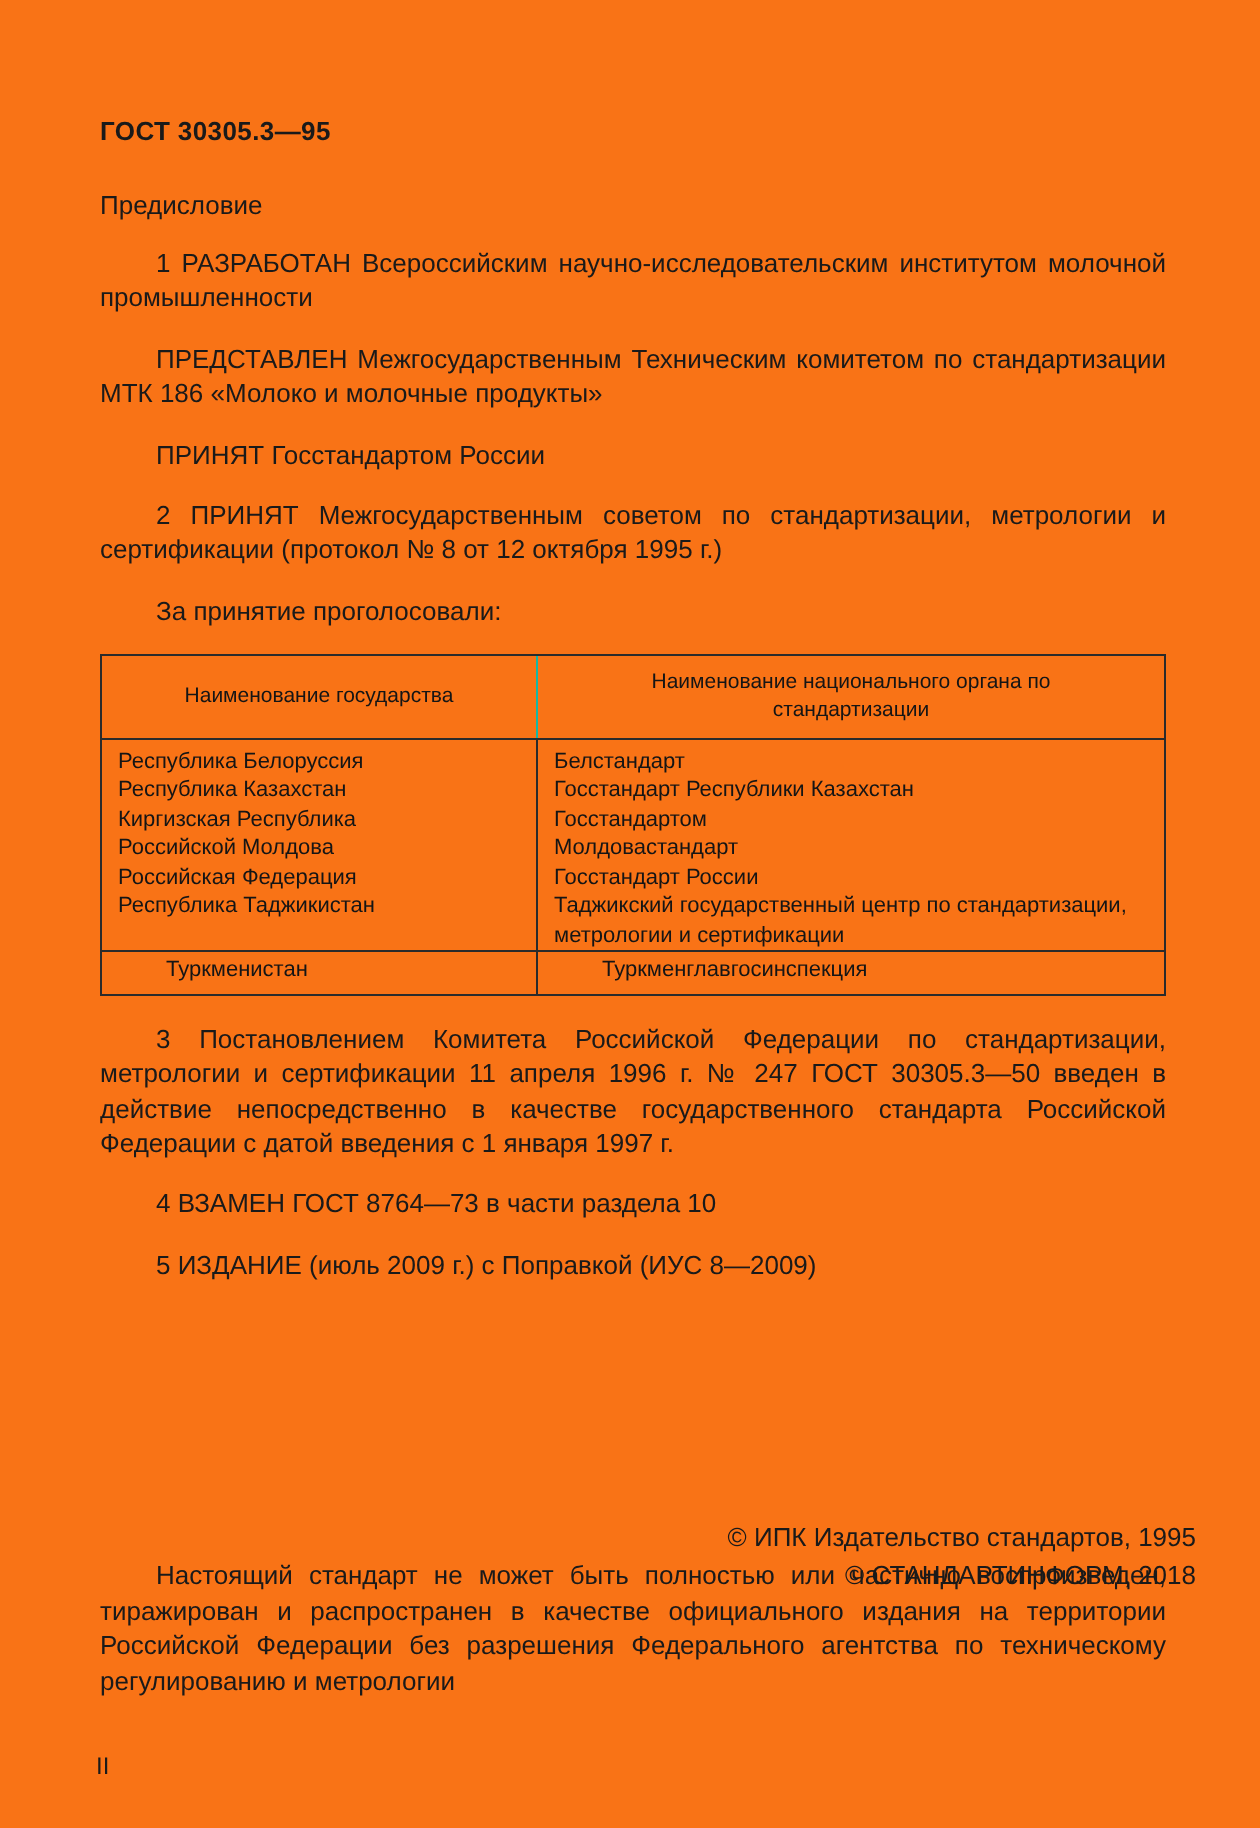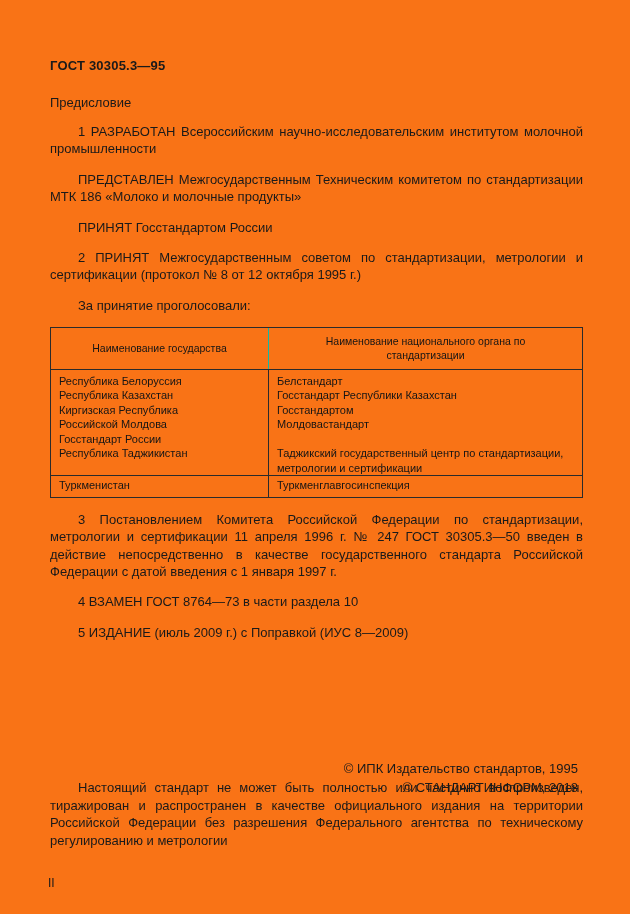--- a/index.html
+++ b/index.html
@@ -62,25 +62,25 @@
     grid-template-columns: 218px 1fr;
     font-size: 11px;
   }
   .vt-row .c {
     padding: 0 8px;
     line-height: 1.32;
   }
   .vt-row .c:first-child { border-right: 1px solid #2b2b2b; }
   .vt-row.first .c { padding-top: 4px; }
   .vt-row.sep { border-top: 1px solid #2b2b2b; }
-  .vt-row.sep .c { padding-top: 2px; padding-bottom: 4px; }
+  .vt-row.sep .c { padding-top: 2px; padding-bottom: 4px; margin-left: 24px; }
   
   .copyright {
     position: absolute;
-    right: 52px;
+    right: 32px;
     bottom: 116px;
     text-align: right;
     font-size: 13px;
     line-height: 1.45;
   }
   .notice {
     position: absolute;
     left: 50px;
     width: 533px;
     bottom: 52px;
@@ -133,20 +133,21 @@
         </div>
         <div class="vt-row">
           <div class="c">Киргизская Республика</div>
           <div class="c">Госстандартом</div>
         </div>
         <div class="vt-row">
           <div class="c">Российской Молдова</div>
           <div class="c">Молдовастандарт</div>
         </div>
         <div class="vt-row">
+          <div class="c">Российская Федерация</div>
           <div class="c">Госстандарт России</div>
         </div>
         <div class="vt-row">
           <div class="c">Республика Таджикистан</div>
           <div class="c">Таджикский государственный центр по стандартизации, метрологии и сертификации</div>
         </div>
         <div class="vt-row sep">
           <div class="c">Туркменистан</div>
           <div class="c">Туркменглавгосинспекция</div>
         </div>

